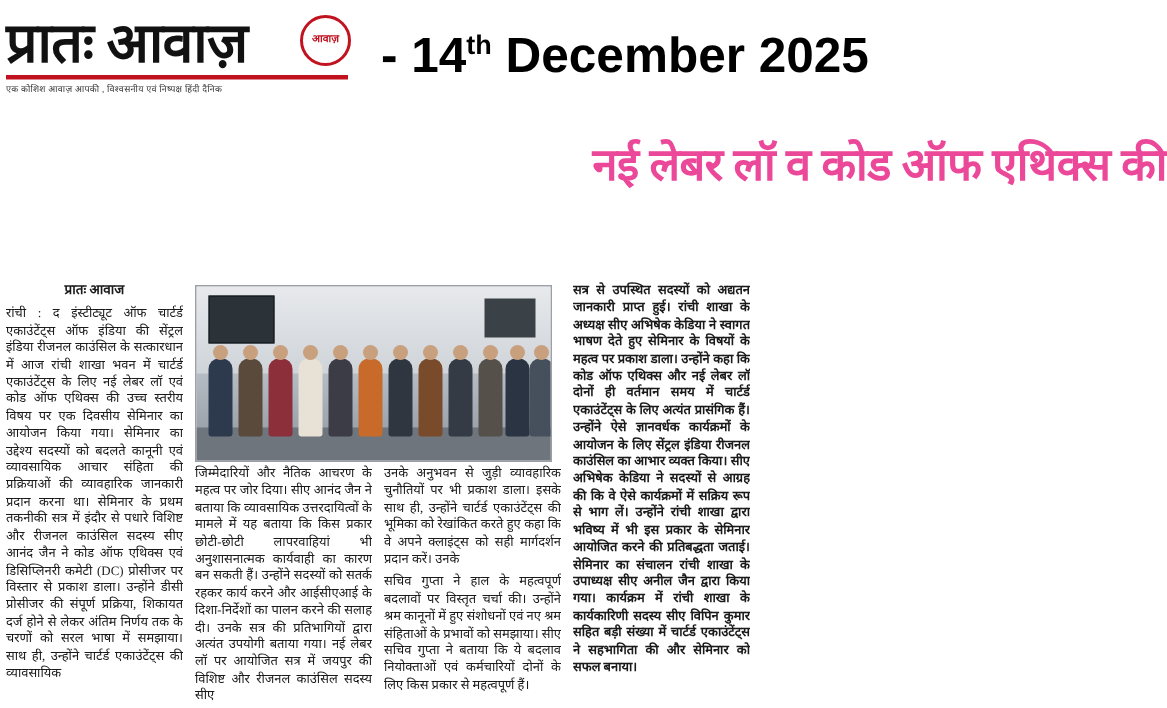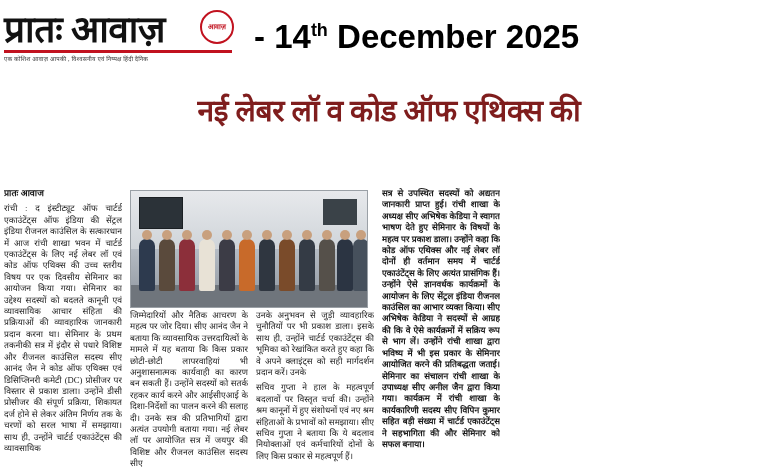--- a/index.html
+++ b/index.html
@@ -92,24 +92,24 @@
     font-size: 18px;
     vertical-align: super;
   }
 
   
   .headline {
     position: absolute;
     left: 0;
     top: 92px;
     width: 778px;
-    text-align: center;
+    text-align: right;
     font-family: "Liberation Serif", serif;
     font-weight: bold;
-    color: #7f1d1d;
+    color: #ec4899;
   }
   .headline-l1 {
     font-size: 30px;
     line-height: 38px;
     letter-spacing: -0.3px;
   }
   .headline-l2 {
     font-size: 30px;
     line-height: 38px;
     letter-spacing: -0.3px;
@@ -134,21 +134,21 @@
     overflow: hidden;
   }
   .col-1 { width: 118px; }
   .col-2 { width: 118px; }
   .col-3 { width: 118px; }
   .col-4 { width: 118px; font-weight: bold; }
 
   .byline {
     font-weight: bold;
     font-size: 9px;
-    text-align: left;
+    text-align: center;
     margin-bottom: 4px;
   }
   .lead {
     text-align: justify;
   }
   .col p {
     margin: 0 0 4px 0;
     text-align: justify;
   }
 

